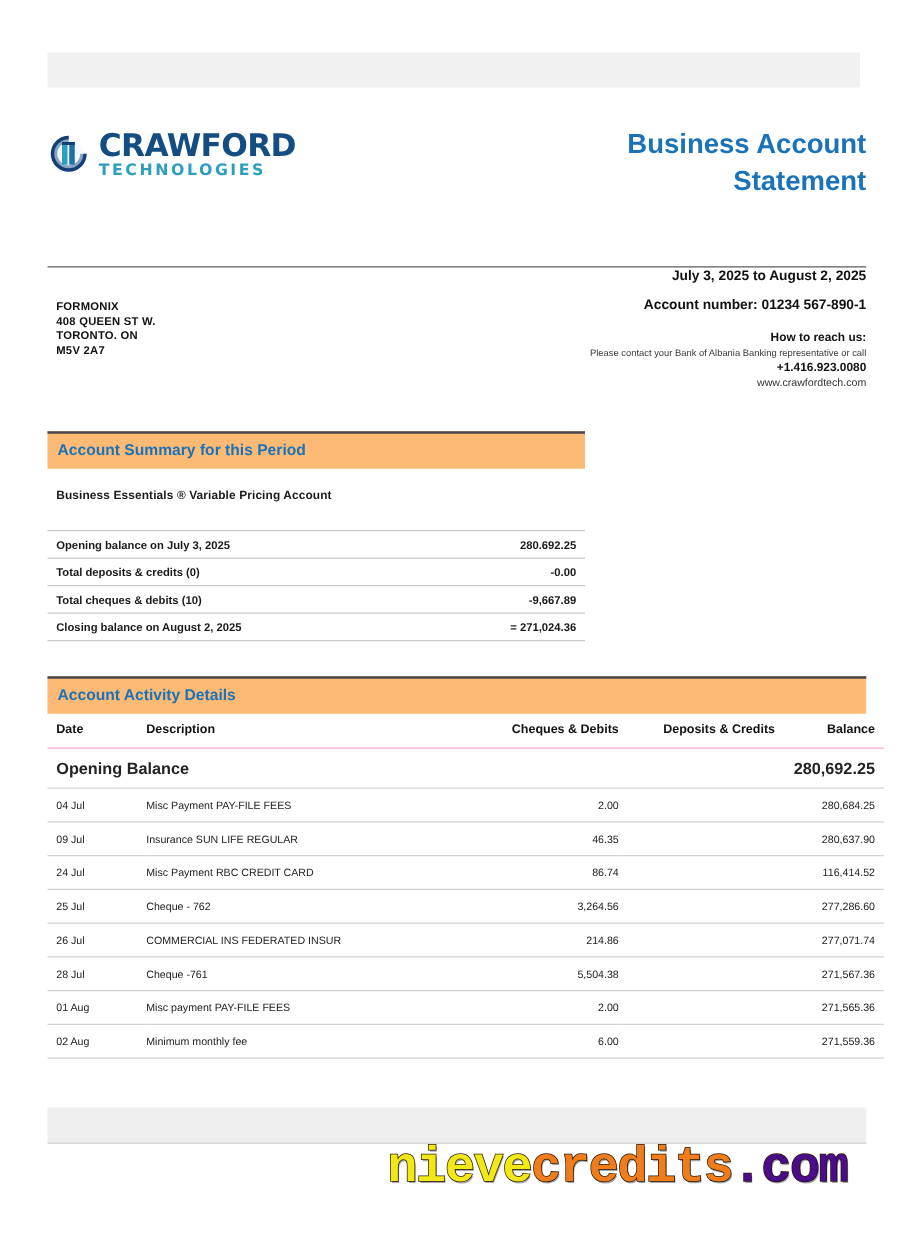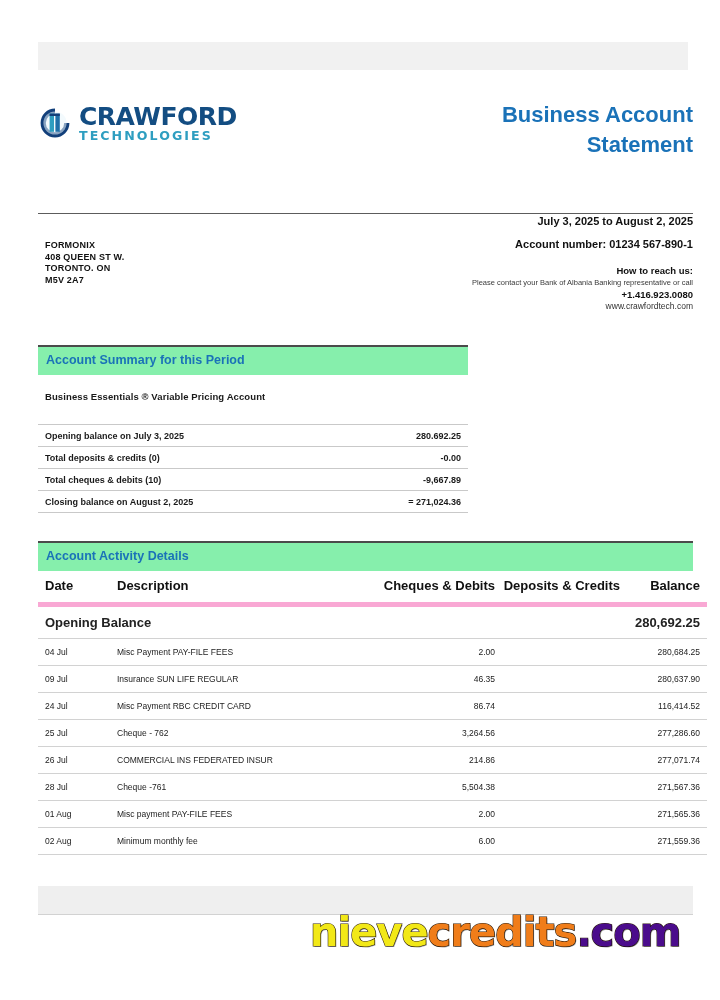--- a/index.html
+++ b/index.html
@@ -139,21 +139,21 @@
     margin-bottom: 1px;
   }
   .meta .web {
     font-size: 8.5px;
     color: #333;
   }
 
   
   .band {
     position: absolute;
-    background: #86efac;
+    background: #fdba74;
     border-top: 2px solid #4a4a4a;
     box-sizing: border-box;
   }
   .band span {
     display: block;
     font-size: 12.5px;
     font-weight: bold;
     color: #1a72b8;
     padding: 6px 0 0 8px;
   }
@@ -189,25 +189,25 @@
   
   .act-table {
     position: absolute;
     left: 38px;
     top: 578px;
     width: 655px;
     border-collapse: collapse;
     table-layout: fixed;
   }
   .act-table th {
-    font-size: 13px;
+    font-size: 10px;
     font-weight: bold;
     text-align: left;
     padding: 0 0 9px 0;
-    border-bottom: 5px solid #f9a8d4;
+    border-bottom: 1px solid #f9a8d4;
     color: #111;
   }
   .act-table td {
     font-size: 8.5px;
     padding: 8px 0 8px 0;
     border-bottom: 1px solid #d2d2d2;
     color: #222;
     white-space: nowrap;
     overflow: hidden;
   }
@@ -240,20 +240,21 @@
     font-size: 40px;
     font-weight: bold;
     letter-spacing: -1px;
     line-height: 1;
     white-space: nowrap;
   }
   .watermark span {
     -webkit-text-stroke: 1.2px #2b1a0a;
     paint-order: stroke fill;
     text-shadow: 1px 1px 0 rgba(0,0,0,0.35);
+    font-family: Liberation Mono, monospace;
   }
 </style>
 </head>
 <body>
 
 <div class="page">
 
   <div class="top-band"></div>
 
   <div class="header">

